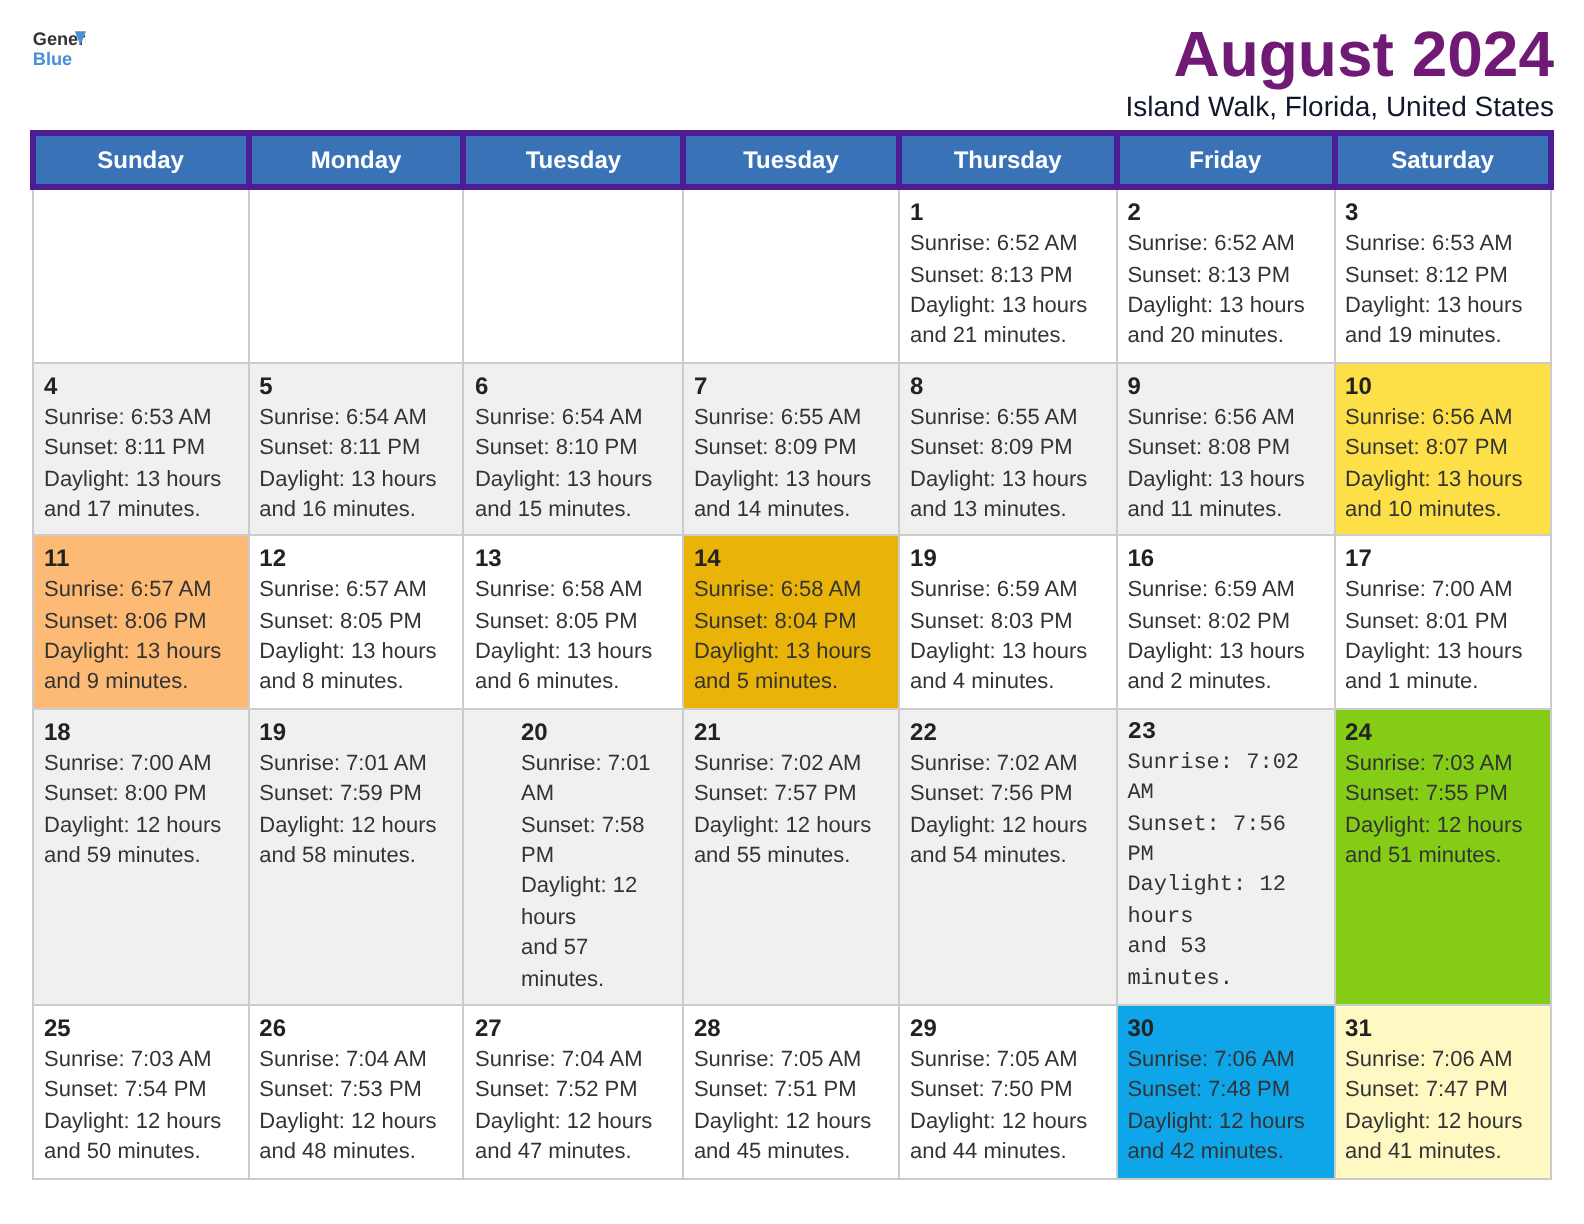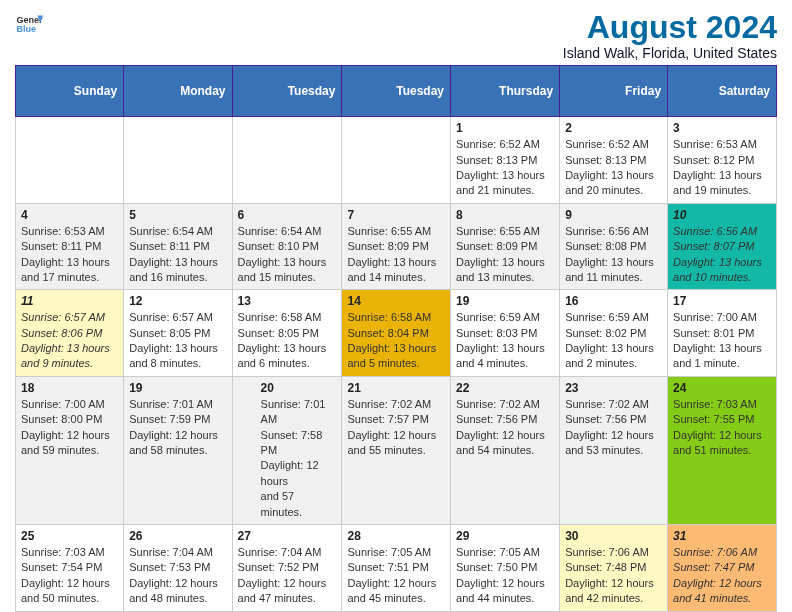--- a/index.html
+++ b/index.html
@@ -28,41 +28,41 @@
     .logo-icon {
       width: 28px;
       height: 28px;
     }
     .title-section {
       text-align: right;
     }
     .main-title {
       font-size: 32px;
       font-weight: bold;
-      color: #0369a1;
+      color: #701a75;
       line-height: 1.1;
     }
     .subtitle {
       font-size: 14px;
       color: #0f172a;
     }
     .calendar {
       width: 100%;
       border-collapse: collapse;
       border: 1px solid #ccc;
       font-size: 10px;
     }
     .calendar th {
       background-color: #3a72b8;
       color: #fff;
-      text-align: right;
-      padding: 18px 6px;
+      text-align: center;
+      padding: 5px 6px;
       font-size: 12px;
       font-weight: bold;
-      border: 1px solid #4c1d95;
+      border: 3px solid #4c1d95;
     }
     .calendar td {
       border: 1px solid #ccc;
       vertical-align: top;
       padding: 4px 5px;
       width: 113px;
       height: 80px;
       background: #fff;
     }
     .calendar tr:nth-child(even) td {
@@ -178,30 +178,30 @@
 Daylight: 13 hours
 and 13 minutes.</div>
           </td>
           <td style="background: rgb(240, 240, 240);">
             <span class="day-number">9</span>
             <div class="day-info" style="white-space: pre-line;">Sunrise: 6:56 AM
 Sunset: 8:08 PM
 Daylight: 13 hours
 and 11 minutes.</div>
           </td>
-          <td style="background: #14b8a6; font-style: italic;">
+          <td style="background: #fde047;">
             <span class="day-number">10</span>
             <div class="day-info" style="white-space: pre-line;">Sunrise: 6:56 AM
 Sunset: 8:07 PM
 Daylight: 13 hours
 and 10 minutes.</div>
           </td>
         </tr>
         <tr>
-          <td style="background: #fef9c3; font-style: italic;">
+          <td style="background: #fdba74;">
             <span class="day-number">11</span>
             <div class="day-info" style="white-space: pre-line;">Sunrise: 6:57 AM
 Sunset: 8:06 PM
 Daylight: 13 hours
 and 9 minutes.</div>
           </td>
           <td style="background: rgb(255, 255, 255); margin-top: 33px;">
             <span class="day-number">12</span>
             <div class="day-info" style="white-space: pre-line;">Sunrise: 6:57 AM
 Sunset: 8:05 PM
@@ -273,21 +273,21 @@
 Daylight: 12 hours
 and 55 minutes.</div>
           </td>
           <td style="background: rgb(240, 240, 240);">
             <span class="day-number">22</span>
             <div class="day-info" style="white-space: pre-line;">Sunrise: 7:02 AM
 Sunset: 7:56 PM
 Daylight: 12 hours
 and 54 minutes.</div>
           </td>
-          <td style="background: rgb(240, 240, 240);">
+          <td style="background: rgb(240, 240, 240); font-family: Liberation Mono, monospace;">
             <span class="day-number">23</span>
             <div class="day-info" style="white-space: pre-line;">Sunrise: 7:02 AM
 Sunset: 7:56 PM
 Daylight: 12 hours
 and 53 minutes.</div>
           </td>
           <td style="background: #84cc16;">
             <span class="day-number">24</span>
             <div class="day-info" style="white-space: pre-line;">Sunrise: 7:03 AM
 Sunset: 7:55 PM
@@ -324,28 +324,28 @@
 Daylight: 12 hours
 and 45 minutes.</div>
           </td>
           <td style="background: rgb(255, 255, 255);">
             <span class="day-number">29</span>
             <div class="day-info" style="white-space: pre-line;">Sunrise: 7:05 AM
 Sunset: 7:50 PM
 Daylight: 12 hours
 and 44 minutes.</div>
           </td>
-          <td style="background: #fef9c3;">
+          <td style="background: #0ea5e9;">
             <span class="day-number">30</span>
             <div class="day-info" style="white-space: pre-line;">Sunrise: 7:06 AM
 Sunset: 7:48 PM
 Daylight: 12 hours
 and 42 minutes.</div>
           </td>
-          <td style="background: #fdba74; font-style: italic;">
+          <td style="background: #fef9c3;">
             <span class="day-number">31</span>
             <div class="day-info" style="white-space: pre-line;">Sunrise: 7:06 AM
 Sunset: 7:47 PM
 Daylight: 12 hours
 and 41 minutes.</div>
           </td>
         </tr>
       </tbody>
   </table>
 </div>

